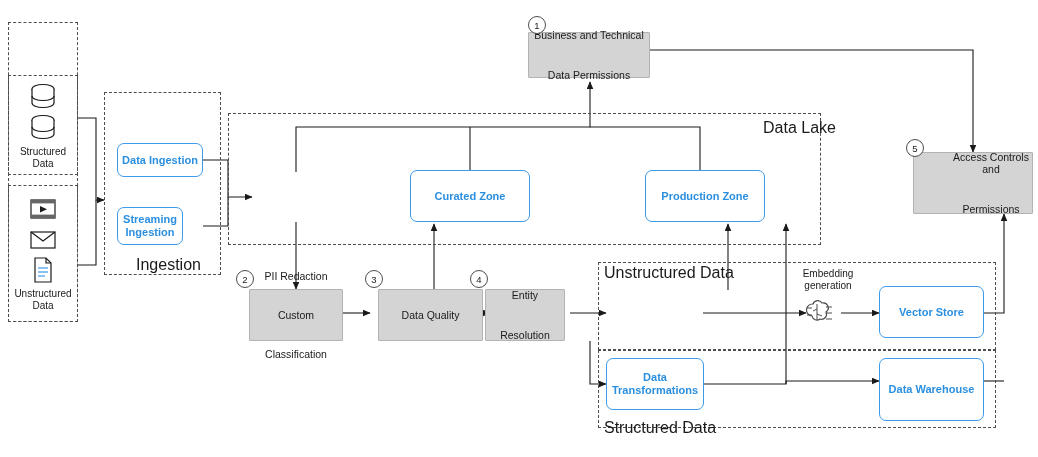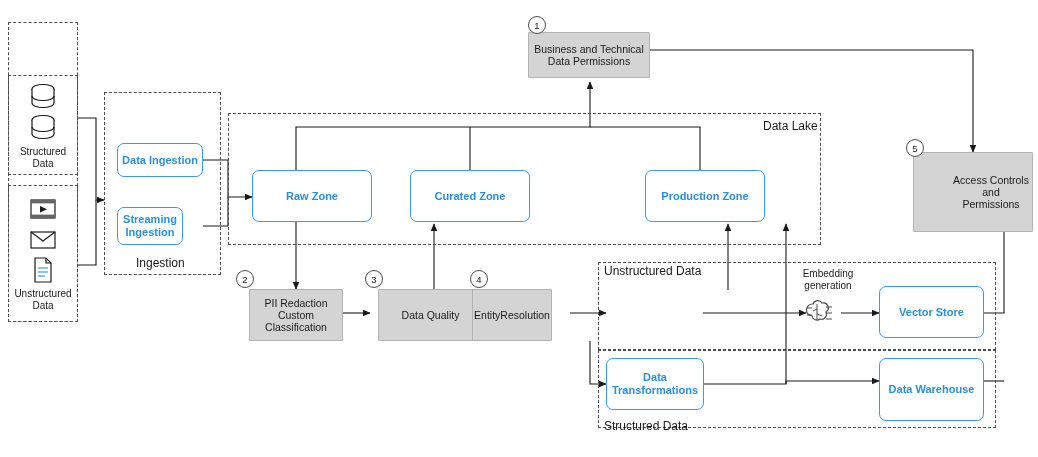--- a/index.html
+++ b/index.html
@@ -41,30 +41,31 @@
     color: #2b8fe0;
     font-weight: bold;
     font-size: 11px;
   }
   .gray-box {
     border: 1px solid #b3b3b3;
     background: #d4d4d4;
     color: #1a1a1a;
     font-size: 10.5px;
     border-radius: 1px;
+    gap: 27px;
   }
   .dashed-group {
     position: absolute;
     box-sizing: border-box;
     border: 1px dashed #4d4d4d;
     background: transparent;
   }
   .group-label {
     position: absolute;
-    font-size: 12px;
+    font-size: 16px;
     color: #1a1a1a;
     white-space: nowrap;
   }
   .plain-label {
     position: absolute;
     font-size: 10px;
     color: #1a1a1a;
     text-align: center;
     line-height: 1.2;
   }
@@ -203,53 +204,50 @@
 
   <div class="node blue-box" style="left:117px; top:143px; width:86px; height:34px;">
     <span>Data Ingestion</span>
   </div>
 
   <div class="node blue-box" style="left:117px; top:207px; width:66px; height:38px; flex-direction:column;">
     <span>Streaming</span>
     <span>Ingestion</span>
   </div>
 
-  <div class="node blue-box" style="left:252px; top:170px; width:120px; height:52px;">
-    <span>Raw Zone</span>
-  </div>
 
   <div class="node blue-box" style="left:410px; top:170px; width:120px; height:52px;">
     <span>Curated Zone</span>
   </div>
 
   <div class="node blue-box" style="left:645px; top:170px; width:120px; height:52px;">
     <span>Production Zone</span>
   </div>
 
   <div class="node gray-box" style="left:528px; top:32px; width:122px; height:46px; flex-direction:column;">
     <span>Business and Technical</span>
     <span>Data Permissions</span>
   </div>
 
-  <div class="node gray-box" style="left:913px; top:152px; width:120px; height:80px; flex-direction:column;padding-left:36px;">
+  <div class="node gray-box" style="left:913px; top:152px; width:120px; height:62px; flex-direction:column;padding-left:36px;">
     <span>Access Controls and</span>
     <span>Permissions</span>
   </div>
 
   <div class="node gray-box" style="left:249px; top:289px; width:94px; height:52px; flex-direction:column;">
     <span>PII Redaction</span>
     <span>Custom</span>
     <span>Classification</span>
   </div>
 
   <div class="node gray-box" style="left:378px; top:289px; width:105px; height:52px;">
     <span>Data Quality</span>
   </div>
 
-  <div class="node gray-box" style="left:472px; top:289px; width:80px; height:52px; flex-direction:row;">
+  <div class="node gray-box" style="left:485px; top:289px; width:80px; height:52px; flex-direction:column;">
     <span>Entity</span>
     <span>Resolution</span>
   </div>
 
 
   <div class="node blue-box" style="left:606px; top:358px; width:98px; height:52px; flex-direction:column;">
     <span>Data</span>
     <span>Transformations</span>
   </div>
 

